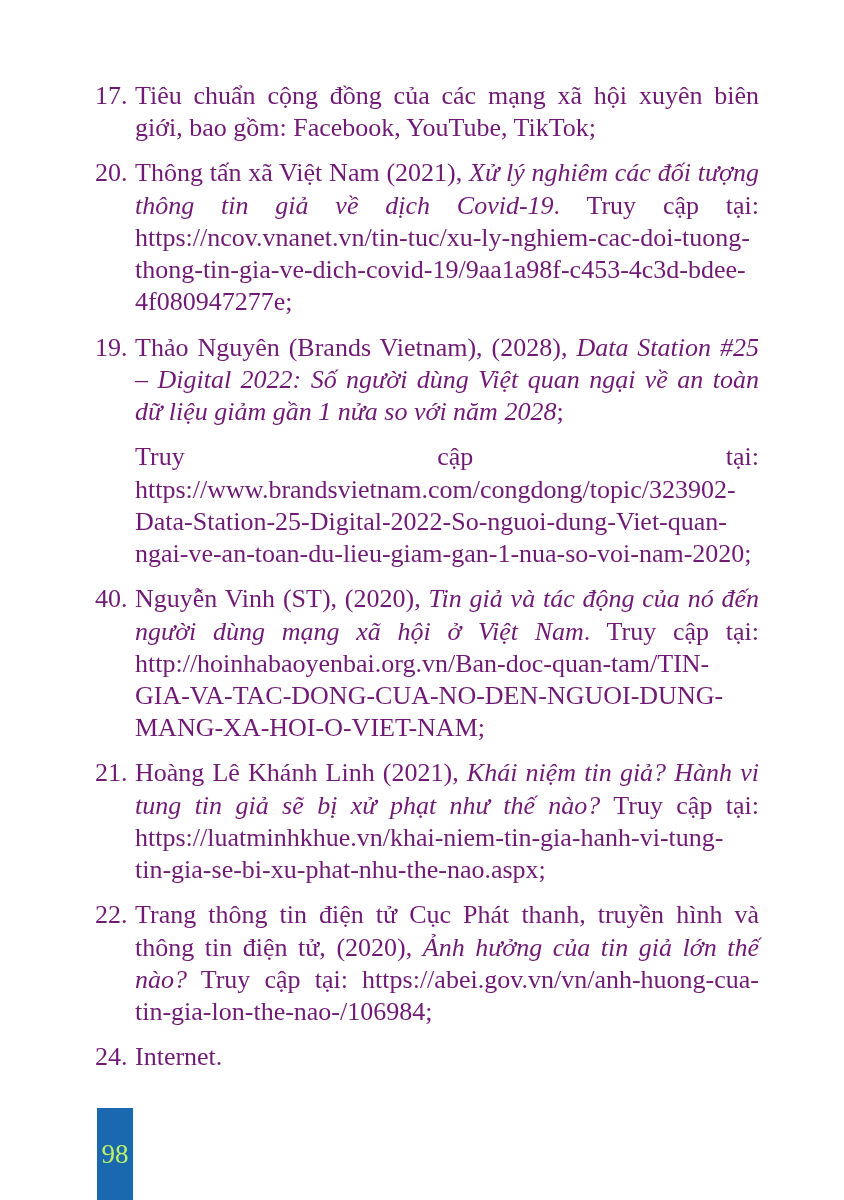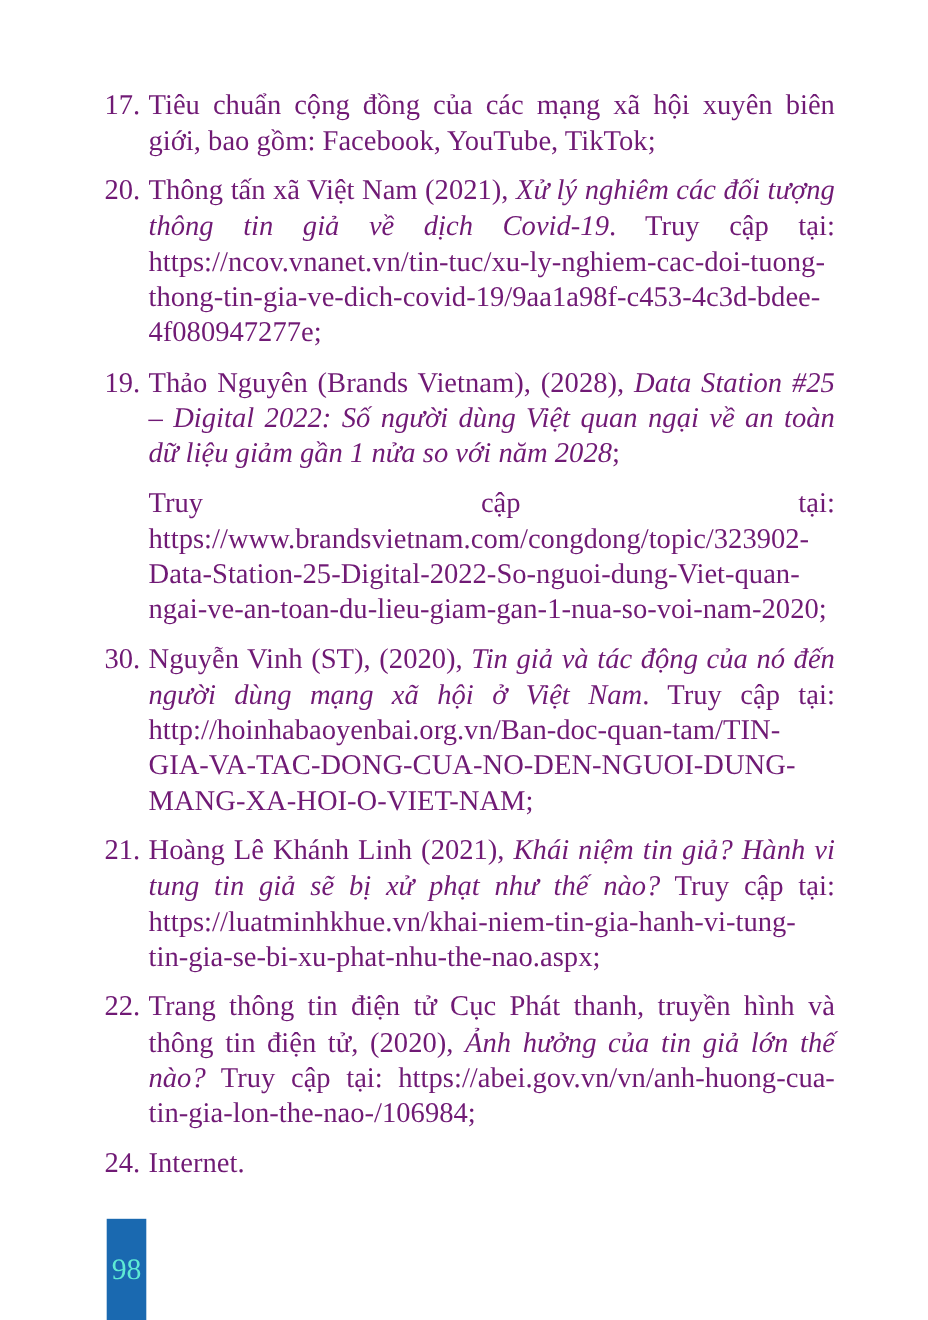--- a/index.html
+++ b/index.html
@@ -37,21 +37,21 @@
     text-indent: 0;
     margin-top: 13px;
   }
   .page-num-box {
     position: absolute;
     left: 97px;
     top: 1108px;
     width: 36px;
     height: 92px;
     background: #1a69b0;
-    color: #5eead4;
+    color: #bef264;
     display: flex;
     align-items: center;
     justify-content: center;
     font-size: 27px;
   }
 </style>
 </head>
 <body>
 
 <div class="page">
@@ -59,21 +59,21 @@
   <div class="refs">
 
     <div class="ref-item"><span class="ref-num">17.</span><span>Tiêu chuẩn cộng đồng của các mạng xã hội xuyên biên giới, bao gồm: Facebook, YouTube, TikTok;</span><span class="ref-title"></span><span></span></div>
 
     <div class="ref-item"><span class="ref-num">20.</span><span>Thông tấn xã Việt Nam (2021), </span><span class="ref-title">Xử lý nghiêm các đối tượng thông tin giả về dịch Covid-19</span><span>. Truy cập tại: https://ncov.vnanet.vn/tin-tuc/xu-ly-nghiem-cac-doi-tuong-thong-tin-gia-ve-dich-covid-19/9aa1a98f-c453-4c3d-bdee-4f080947277e;</span></div>
 
     <div class="ref-item"><span class="ref-num">19.</span><span>Thảo Nguyên (Brands Vietnam), (2028), </span><span class="ref-title">Data Station #25 – Digital 2022: Số người dùng Việt quan ngại về an toàn dữ liệu giảm gần 1 nửa so với năm 2028</span><span>;</span>
       <div class="ref-para2">Truy cập tại: https://www.brandsvietnam.com/congdong/topic/323902-Data-Station-25-Digital-2022-So-nguoi-dung-Viet-quan-ngai-ve-an-toan-du-lieu-giam-gan-1-nua-so-voi-nam-2020;</div>
     </div>
 
-    <div class="ref-item"><span class="ref-num">30.</span><span>Nguyễn Vinh (ST), (2020), </span><span class="ref-title">Tin giả và tác động của nó đến người dùng mạng xã hội ở Việt Nam</span><span>. Truy cập tại: http://hoinhabaoyenbai.org.vn/Ban-doc-quan-tam/TIN-GIA-VA-TAC-DONG-CUA-NO-DEN-NGUOI-DUNG-MANG-XA-HOI-O-VIET-NAM;</span></div>
+    <div class="ref-item"><span class="ref-num">40.</span><span>Nguyễn Vinh (ST), (2020), </span><span class="ref-title">Tin giả và tác động của nó đến người dùng mạng xã hội ở Việt Nam</span><span>. Truy cập tại: http://hoinhabaoyenbai.org.vn/Ban-doc-quan-tam/TIN-GIA-VA-TAC-DONG-CUA-NO-DEN-NGUOI-DUNG-MANG-XA-HOI-O-VIET-NAM;</span></div>
 
     <div class="ref-item"><span class="ref-num">21.</span><span>Hoàng Lê Khánh Linh (2021), </span><span class="ref-title">Khái niệm tin giả? Hành vi tung tin giả sẽ bị xử phạt như thế nào?</span><span> Truy cập tại: https://luatminhkhue.vn/khai-niem-tin-gia-hanh-vi-tung-tin-gia-se-bi-xu-phat-nhu-the-nao.aspx;</span></div>
 
     <div class="ref-item"><span class="ref-num">22.</span><span>Trang thông tin điện tử Cục Phát thanh, truyền hình và thông tin điện tử, (2020), </span><span class="ref-title">Ảnh hưởng của tin giả lớn thế nào?</span><span> Truy cập tại: https://abei.gov.vn/vn/anh-huong-cua-tin-gia-lon-the-nao-/106984;</span></div>
 
 
     <div class="ref-item"><span class="ref-num">24.</span><span>Internet.</span><span class="ref-title"></span><span></span></div>
 
   </div>
 

